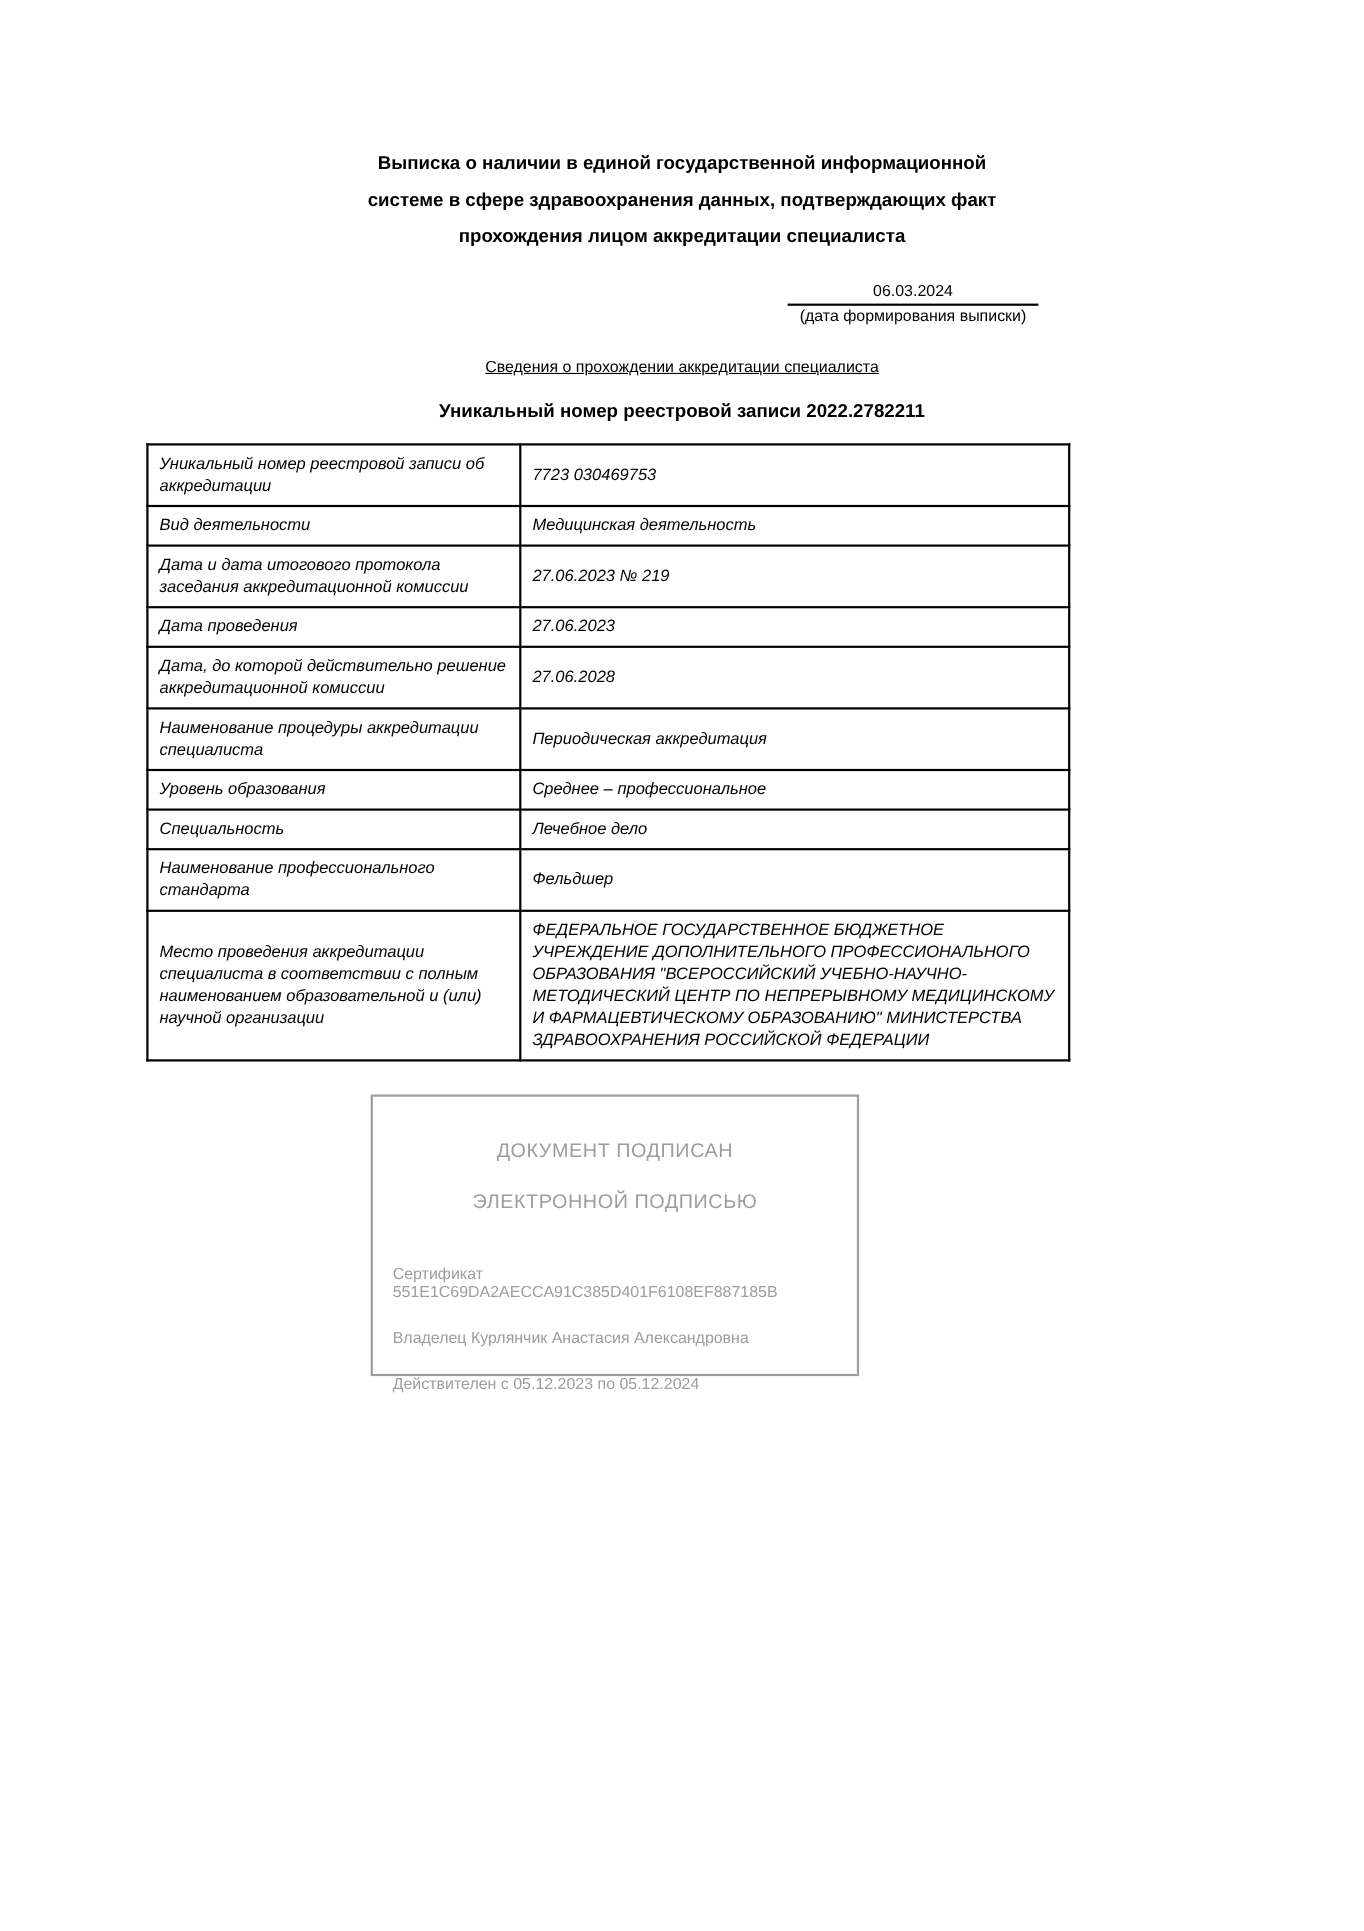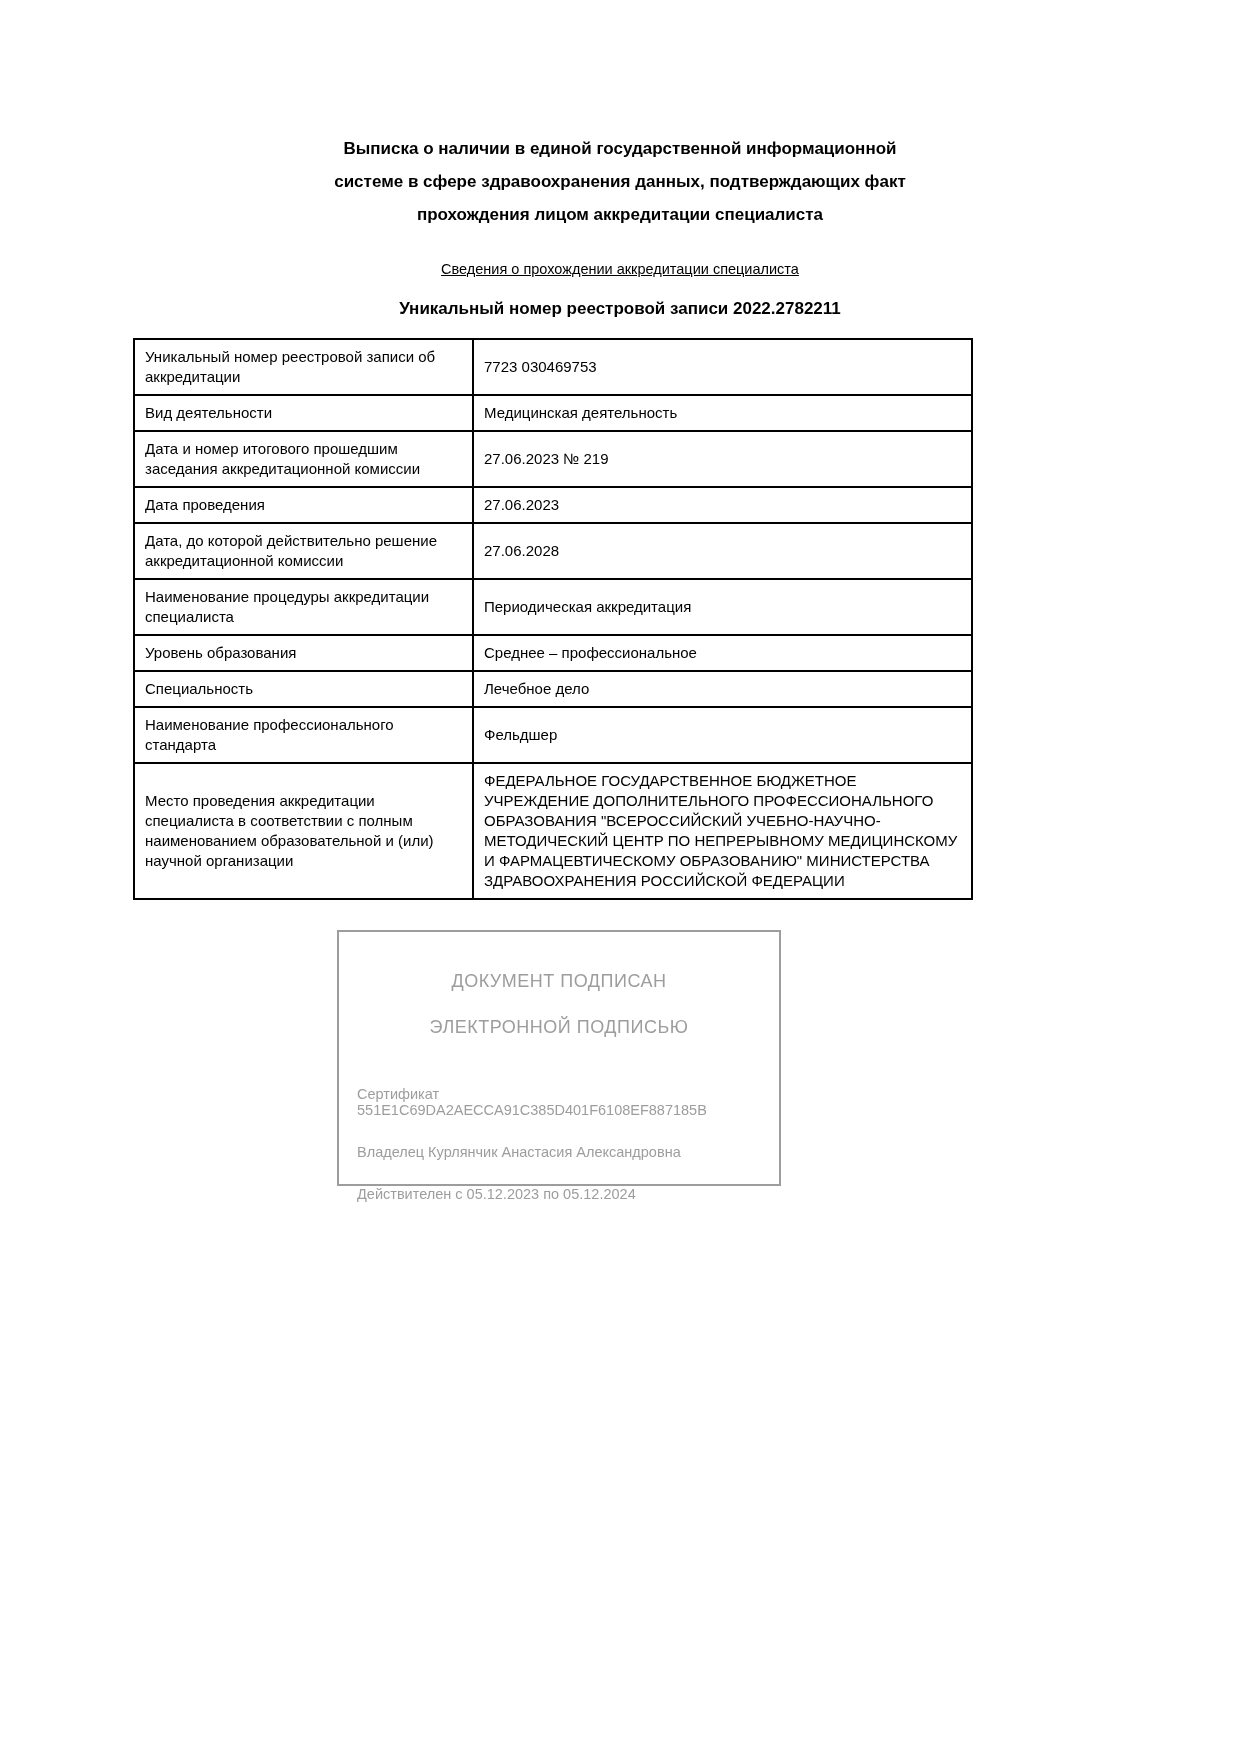--- a/index.html
+++ b/index.html
@@ -55,20 +55,21 @@
     font-size: 17px;
     font-weight: bold;
   }
 
   table.info-table {
     margin-top: 19px;
     margin-left: 133px;
     width: 838px;
     border-collapse: collapse;
     table-layout: fixed;
+    font-style: italic;
   }
   table.info-table td {
     border: 2px solid #000000;
     font-size: 15px;
     line-height: 20px;
     padding: 7px 10px;
     vertical-align: middle;
     word-wrap: break-word;
   }
   table.info-table td.col-label { width: 339px; }
@@ -97,38 +98,42 @@
 <body>
 
 <div class="page">
 
   <div class="doc-title">
     <div>Выписка о наличии в единой государственной информационной</div>
     <div>системе в сфере здравоохранения данных, подтверждающих факт</div>
     <div>прохождения лицом аккредитации специалиста</div>
   </div>
 
+  <div class="date-block">
+    <span class="date-value">06.03.2024</span>
+    <span class="date-caption">(дата формирования выписки)</span>
+  </div>
 
 
   <div class="section-heading">Сведения о прохождении аккредитации специалиста</div>
 
   <div class="record-heading">Уникальный номер реестровой записи 2022.2782211</div>
 
   <table class="info-table">
     <tbody>
       <tr>
         <td class="col-label">Уникальный номер реестровой записи об аккредитации</td>
         <td class="col-value">7723 030469753</td>
       </tr>
       <tr>
         <td class="col-label">Вид деятельности</td>
         <td class="col-value">Медицинская деятельность</td>
       </tr>
       <tr>
-        <td class="col-label">Дата и номер итогового прошедшим заседания аккредитационной комиссии</td>
+        <td class="col-label">Дата и дата итогового протокола заседания аккредитационной комиссии</td>
         <td class="col-value">27.06.2023 № 219</td>
       </tr>
       <tr>
         <td class="col-label">Дата проведения</td>
         <td class="col-value">27.06.2023</td>
       </tr>
       <tr>
         <td class="col-label">Дата, до которой действительно решение аккредитационной комиссии</td>
         <td class="col-value">27.06.2028</td>
       </tr>

